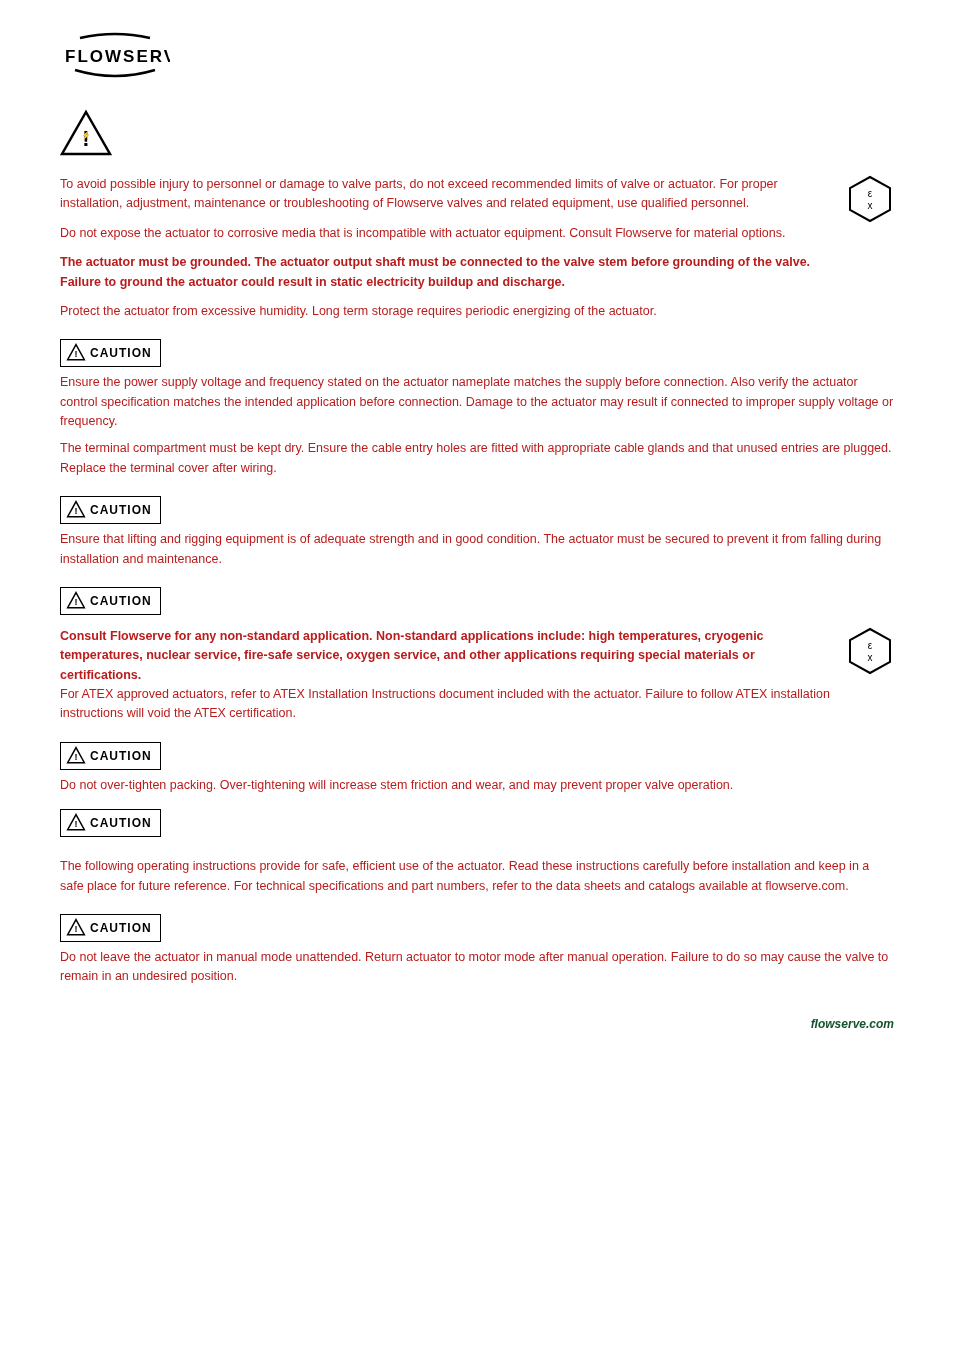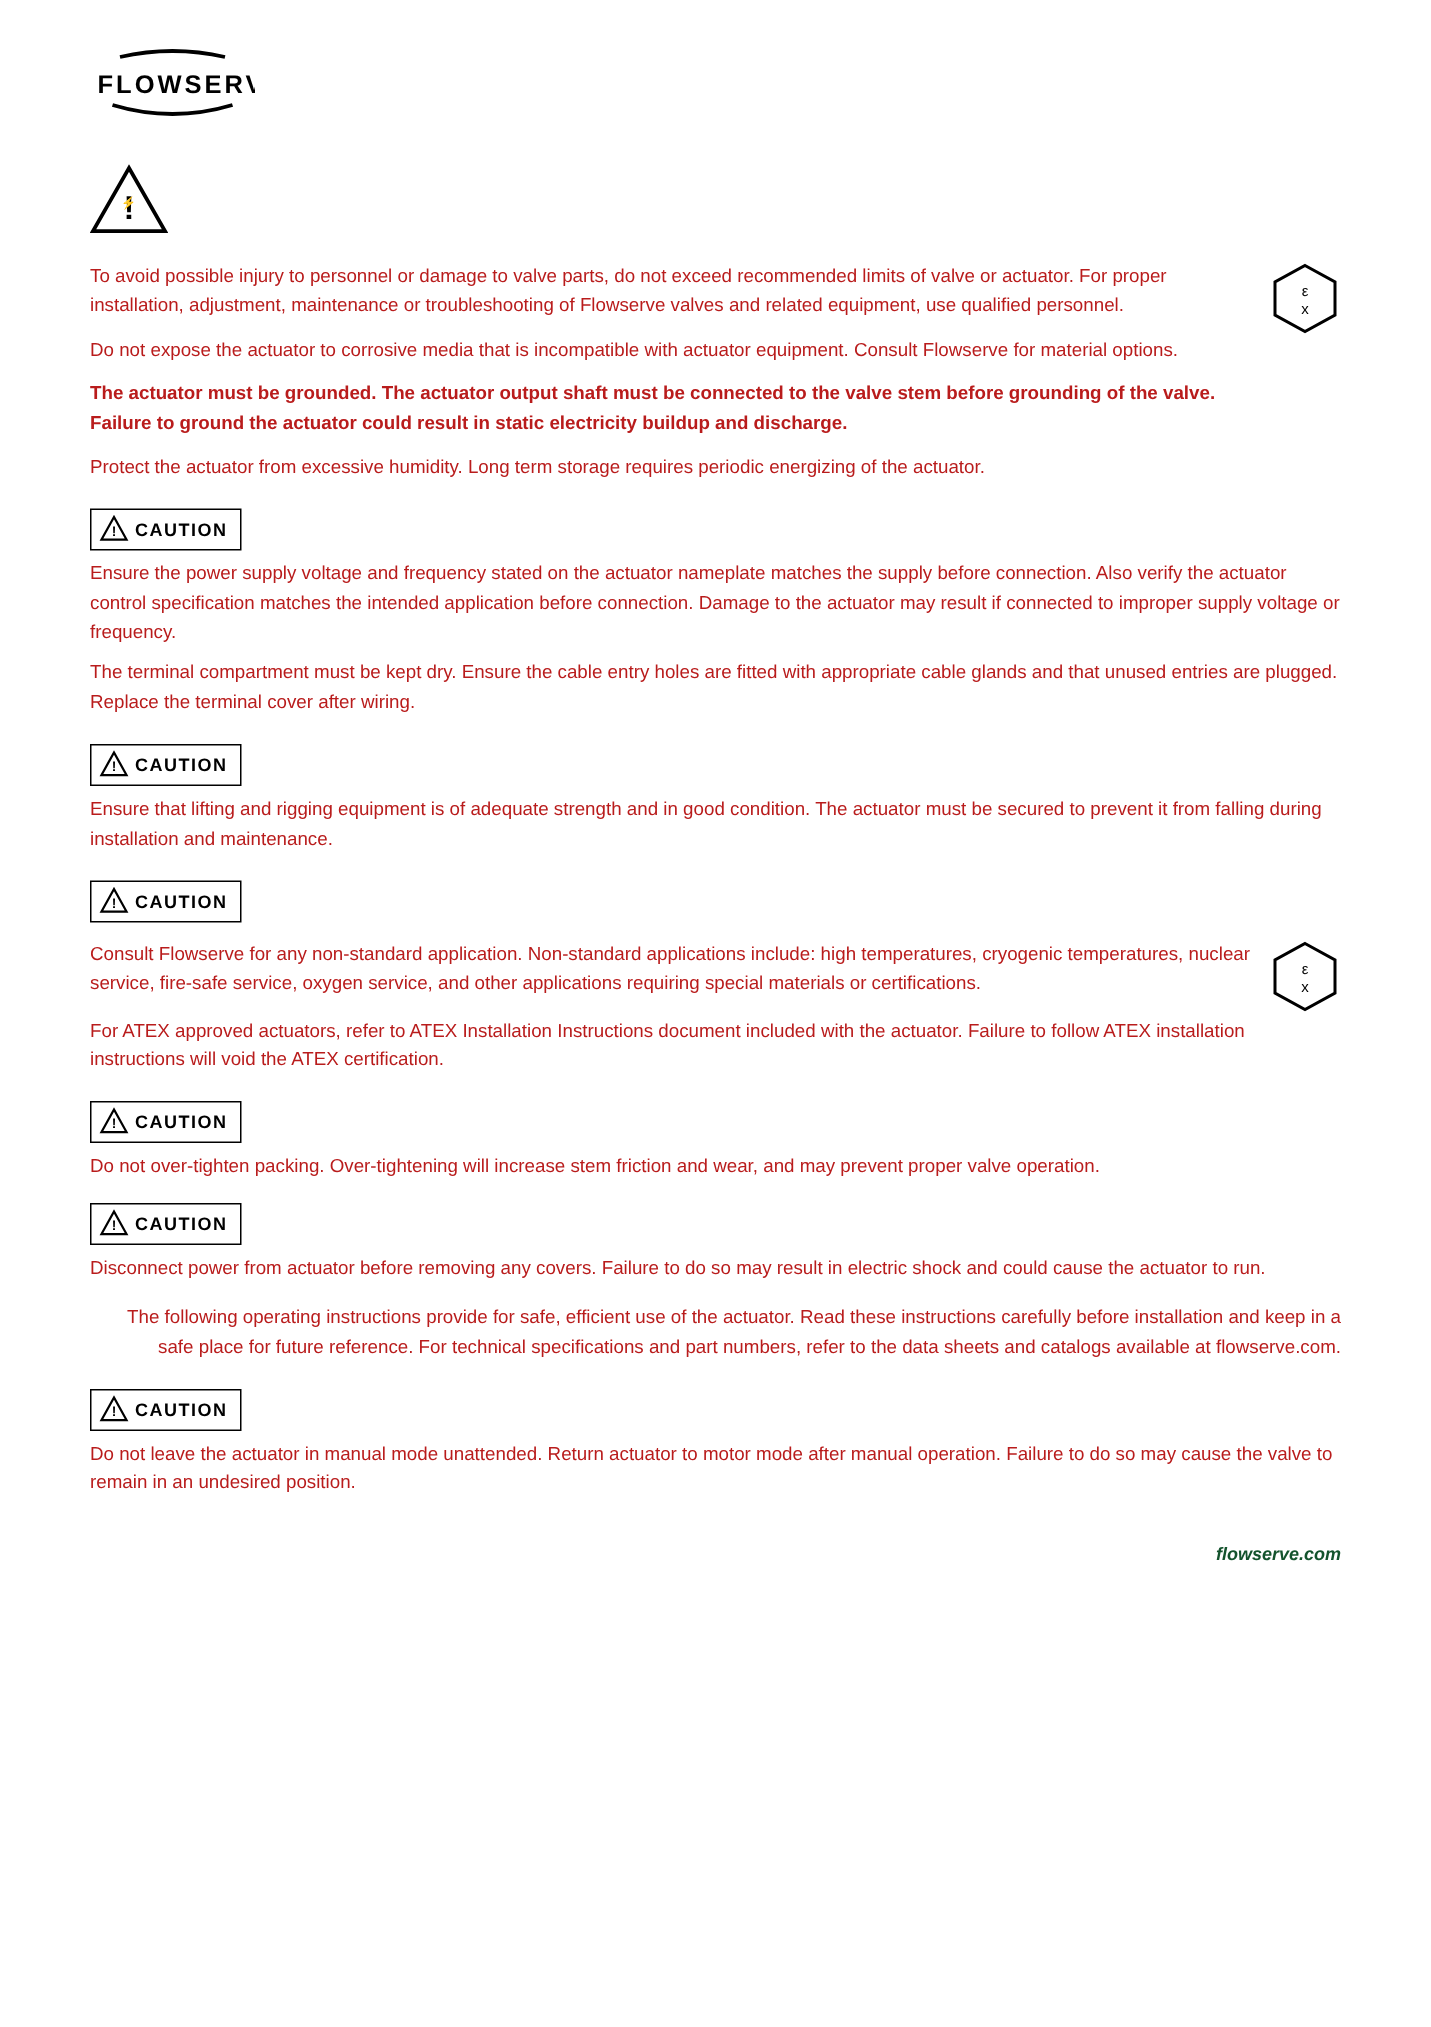--- a/index.html
+++ b/index.html
@@ -157,21 +157,21 @@
 
   <div class="section section-with-ex" style="margin-top:-8px;">
 
     <div style="position:absolute; right:0; top:0;">
       <svg width="48" height="48" viewBox="0 0 48 48">
         <polygon points="24,2 44,13 44,35 24,46 4,35 4,13" fill="none" stroke="#000" stroke-width="2"></polygon>
         <text x="24" y="22" text-anchor="middle" font-family="Arial" font-size="10" fill="#000">ε</text>
         <text x="24" y="34" text-anchor="middle" font-family="Arial" font-size="10" fill="#000">x</text>
       </svg>
     </div>
-    <div class="body-text" style="margin-right:60px; margin-bottom:12px;">
+    <div class="body-text" style="margin-right:60px; margin-bottom:0;font-weight:bold;">
       Consult Flowserve for any non-standard application. Non-standard applications include: high temperatures, cryogenic temperatures, nuclear service, fire-safe service, oxygen service, and other applications requiring special materials or certifications.
     </div>
     <div class="body-text" style="margin-right:60px; margin-bottom:10px;">
       For ATEX approved actuators, refer to ATEX Installation Instructions document included with the actuator. Failure to follow ATEX installation instructions will void the ATEX certification.
     </div>
   </div>
 
   <div class="section">
     <div class="caution-badge">
       <svg class="badge-icon" viewBox="0 0 24 24">
@@ -183,26 +183,23 @@
     <div class="body-text" style="margin-bottom:10px;">
       Do not over-tighten packing. Over-tightening will increase stem friction and wear, and may prevent proper valve operation.
     </div>
     <div class="caution-badge">
       <svg class="badge-icon" viewBox="0 0 24 24">
         <polygon points="12,2 22,20 2,20" fill="none" stroke="#000" stroke-width="1.8"></polygon>
         <text x="12" y="17" text-anchor="middle" font-size="11" font-weight="bold" fill="#000">!</text>
       </svg>
       <span class="badge-text">CAUTION</span>
     </div>
-    <div class="body-text" style="margin-bottom:10px;">
-      Disconnect power from actuator before removing any covers. Failure to do so may result in electric shock and could cause the actuator to run.
-    </div>
-  </div>
-
-  <div class="body-text" style="margin-bottom:14px;text-align:right;">
+  </div>
+
+  <div class="body-text" style="margin-bottom:14px;">
     The following operating instructions provide for safe, efficient use of the actuator. Read these instructions carefully before installation and keep in a safe place for future reference. For technical specifications and part numbers, refer to the data sheets and catalogs available at flowserve.com.
   </div>
 
   <div class="section">
     <div class="caution-badge">
       <svg class="badge-icon" viewBox="0 0 24 24">
         <polygon points="12,2 22,20 2,20" fill="none" stroke="#000" stroke-width="1.8"></polygon>
         <text x="12" y="17" text-anchor="middle" font-size="11" font-weight="bold" fill="#000">!</text>
       </svg>
       <span class="badge-text">CAUTION</span>

